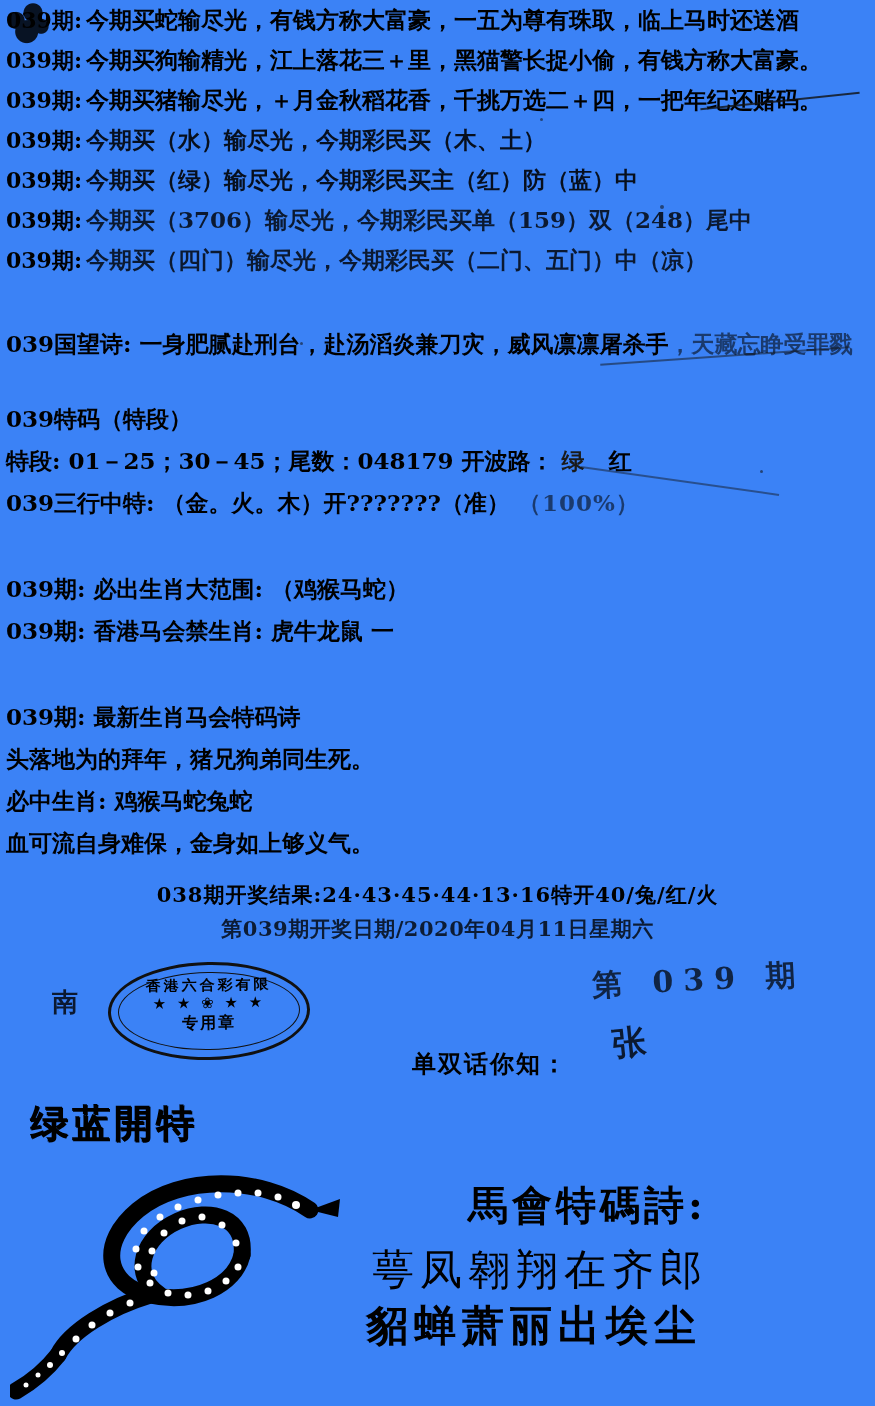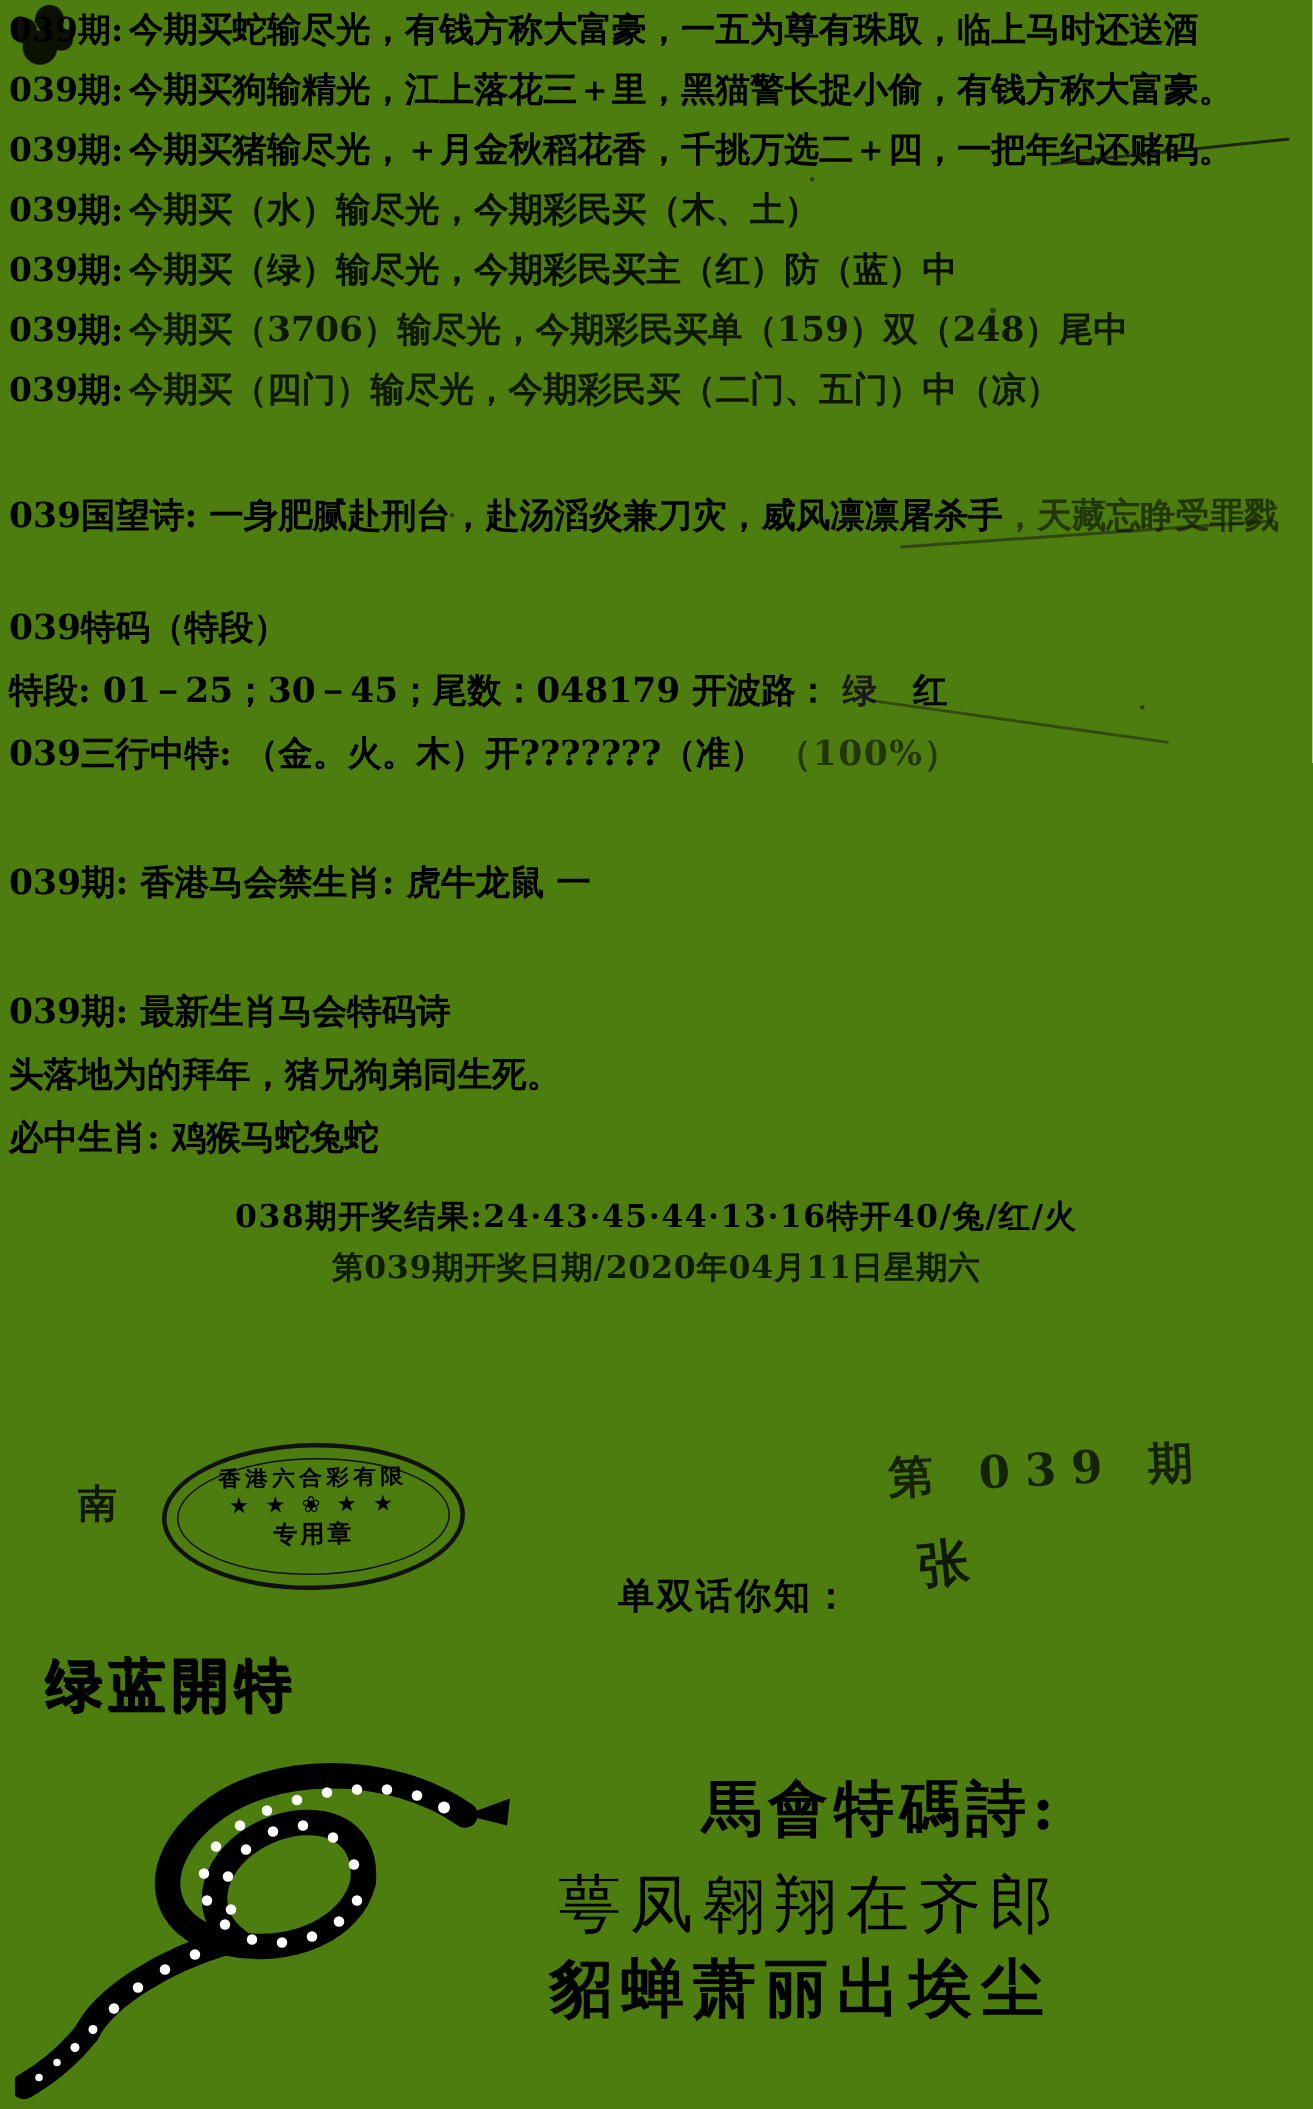--- a/index.html
+++ b/index.html
@@ -12,21 +12,21 @@
     height: 1406px;
     position: relative;
     overflow: hidden;
     font-family: "DejaVu Sans", sans-serif;
     color: #000000;
   }
   .page {
     position: relative;
     width: 875px;
     height: 1406px;
-    background: #4d7c0f;
+    background: #3b82f6;
   }
   
   .lines {
     position: absolute;
     left: 0;
     top: 0;
     width: 875px;
   }
   .line {
     display: flex;
@@ -292,29 +292,34 @@
     </div>
     <div class="sec">
       <span>039三行中特:</span>
       <span>（金。火。木）开???????（准）</span>
       <span class="scribble">（100%）</span>
     </div>
 
     <div class="spacer-lg"></div>
 
     <div class="sec">
+      <span>039期: 必出生肖大范围:</span>
+      <span>（鸡猴马蛇）</span>
+    </div>
+    <div class="sec">
       <span>039期: 香港马会禁生肖:</span>
       <span>虎牛龙鼠 一</span>
     </div>
 
     <div class="spacer-lg"></div>
 
     <div class="sec">039期: 最新生肖马会特码诗</div>
     <div class="sec">头落地为的拜年，猪兄狗弟同生死。</div>
     <div class="sec">必中生肖: 鸡猴马蛇兔蛇</div>
+    <div class="sec">血可流自身难保，金身如上够义气。</div>
 
     <div class="spacer-sm"></div>
 
     <div class="result-line">038期开奖结果:24·43·45·44·13·16特开40/兔/红/火</div>
     <div class="result-line blurry">第039期开奖日期/2020年04月11日星期六</div>
   </div>
 
   <div class="stamp-side">南</div>
   <div class="stamp">
     <div class="inner-ring"></div>

